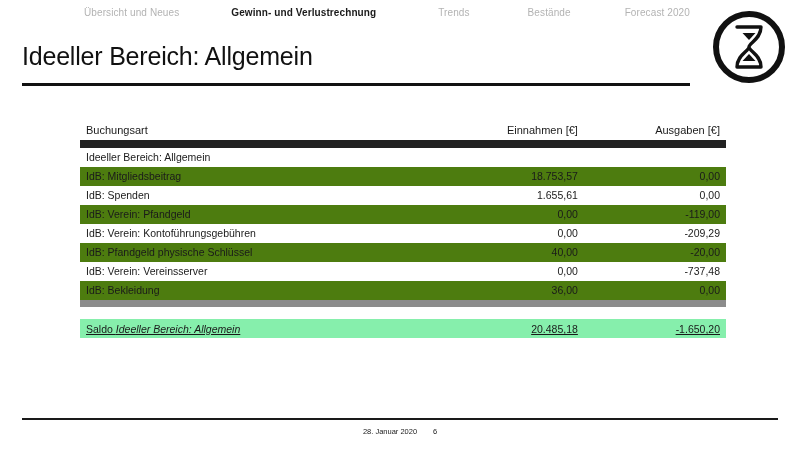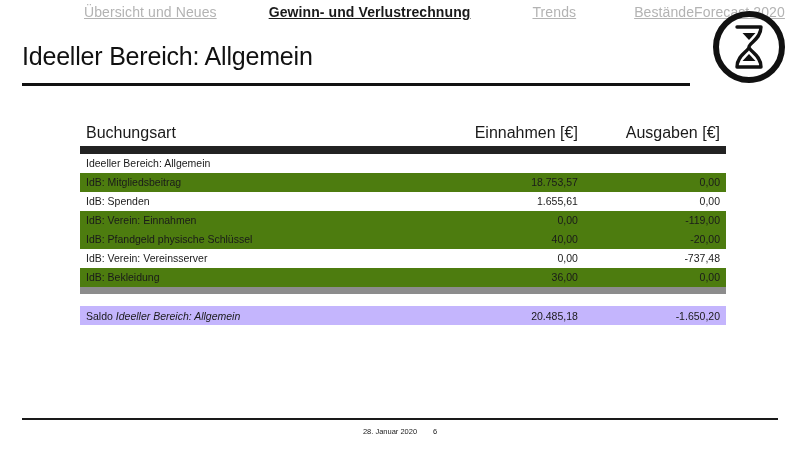--- a/index.html
+++ b/index.html
@@ -22,34 +22,33 @@
     top: 0;
     left: 0;
     width: 800px;
     height: 24px;
     display: flex;
     align-items: center;
     padding-left: 84px;
     box-sizing: border-box;
   }
   .nav-item {
-    font-size: 14px;
+    font-size: 10px;
     color: #b3b3b3;
     letter-spacing: 0.1px;
     white-space: nowrap;
-    text-decoration: underline;
   }
   .nav-item.is-active {
     color: #1a1a1a;
     font-weight: bold;
   }
   .nav-gap-1 { margin-right: 52px; }
   .nav-gap-2 { margin-right: 62px; }
   .nav-gap-3 { margin-right: 58px; }
-  .nav-gap-4 { }
+  .nav-gap-4 { margin-right: 54px; }
 
   
   .logo {
     position: absolute;
     top: 8px;
     right: 12px;
     width: 78px;
     height: 78px;
   }
 
@@ -80,21 +79,21 @@
     left: 80px;
     width: 646px;
   }
   table.ledger {
     width: 100%;
     border-collapse: collapse;
     font-size: 10.5px;
   }
   table.ledger th {
     font-weight: normal;
-    font-size: 16px;
+    font-size: 11px;
     padding: 0 6px 4px 6px;
     color: #1a1a1a;
   }
   .th-label  { text-align: left;  }
   .th-amount { text-align: right; }
 
   .head-rule td {
     padding: 0;
     height: 2px;
     background: #222222;
@@ -115,21 +114,21 @@
 
   .neg { color: #b8333a; }
 
   .sep-rule td {
     padding: 0;
     height: 1px;
     background: #8c8c8c;
   }
   .spacer-row td { height: 6px; padding: 0; background: #ffffff; }
 
-  tr.summary-row td { background: #c4b5fd; padding-top: 4px; padding-bottom: 2px; }
+  tr.summary-row td { background: #86efac; padding-top: 4px; padding-bottom: 2px; text-decoration: underline; }
   .ital { font-style: italic; }
 
   
   .footer-rule {
     position: absolute;
     bottom: 30px;
     left: 22px;
     width: 756px;
     height: 2px;
     background: #1a1a1a;
@@ -195,23 +194,28 @@
         <td class="col-label">IdB: Mitgliedsbeitrag</td>
         <td class="col-income">18.753,57</td>
         <td class="col-expense">0,00</td>
       </tr>
       <tr class="data-row">
         <td class="col-label">IdB: Spenden</td>
         <td class="col-income">1.655,61</td>
         <td class="col-expense">0,00</td>
       </tr>
       <tr class="data-row striped">
-        <td class="col-label">IdB: Verein: Einnahmen</td>
+        <td class="col-label">IdB: Verein: Pfandgeld</td>
         <td class="col-income">0,00</td>
         <td class="col-expense neg">-119,00</td>
+      </tr>
+      <tr class="data-row">
+        <td class="col-label">IdB: Verein: Kontoführungsgebühren</td>
+        <td class="col-income">0,00</td>
+        <td class="col-expense neg">-209,29</td>
       </tr>
       <tr class="data-row striped">
         <td class="col-label">IdB: Pfandgeld physische Schlüssel</td>
         <td class="col-income">40,00</td>
         <td class="col-expense neg">-20,00</td>
       </tr>
       <tr class="data-row">
         <td class="col-label">IdB: Verein: Vereinsserver</td>
         <td class="col-income">0,00</td>
         <td class="col-expense neg">-737,48</td>

